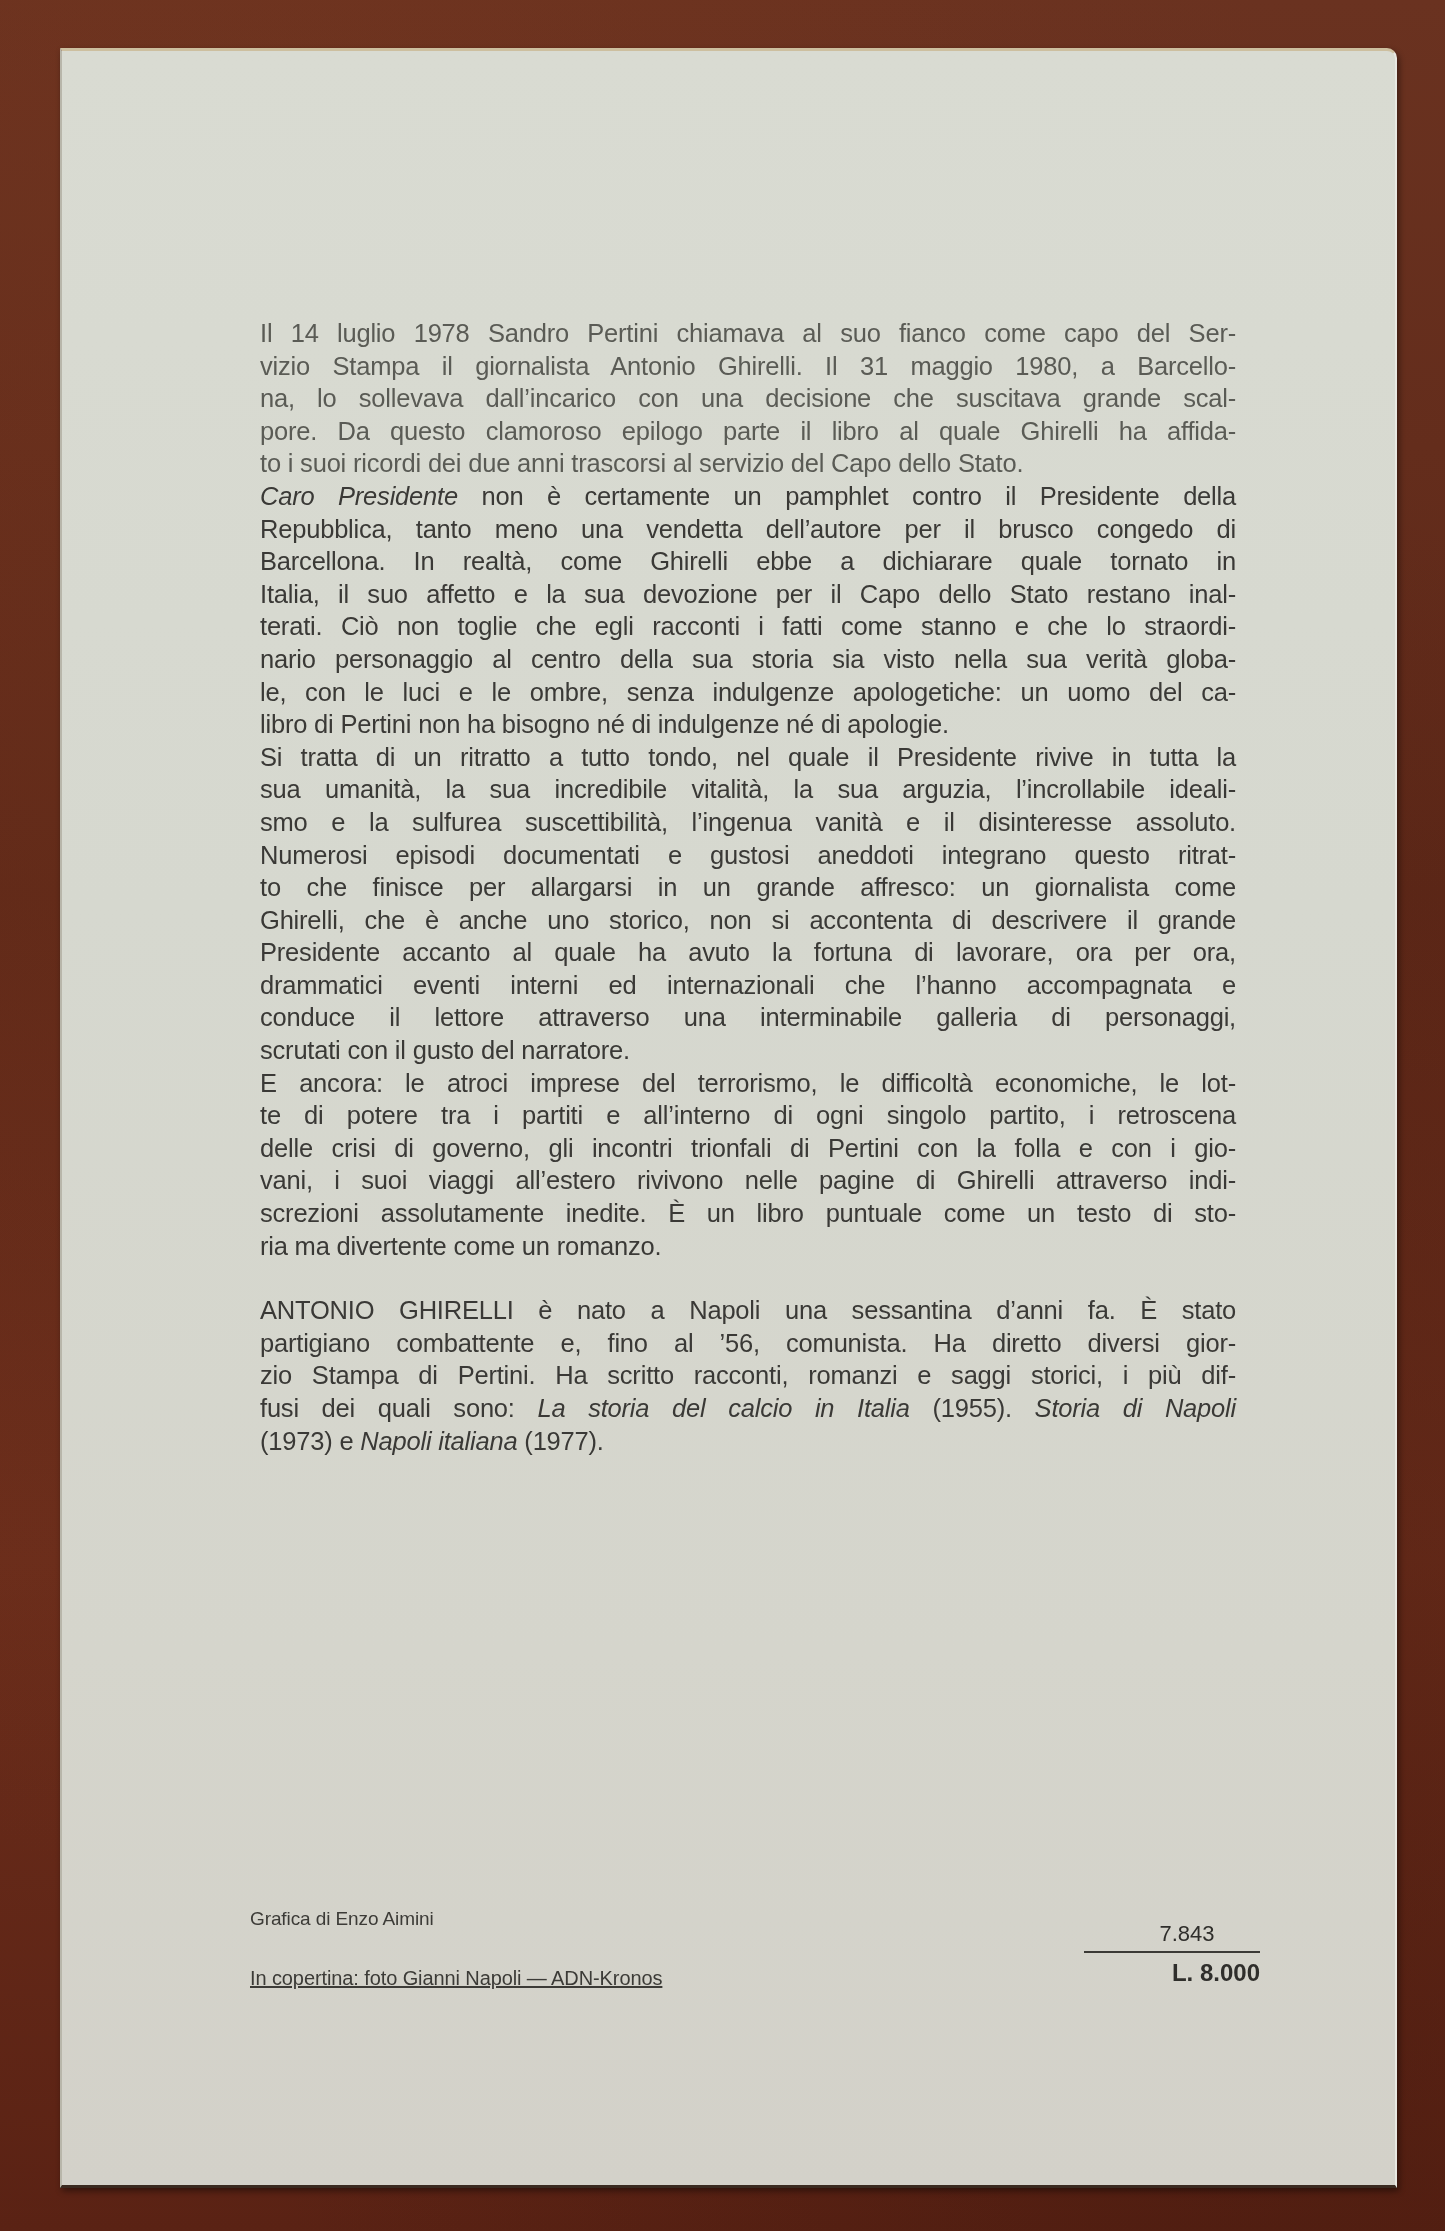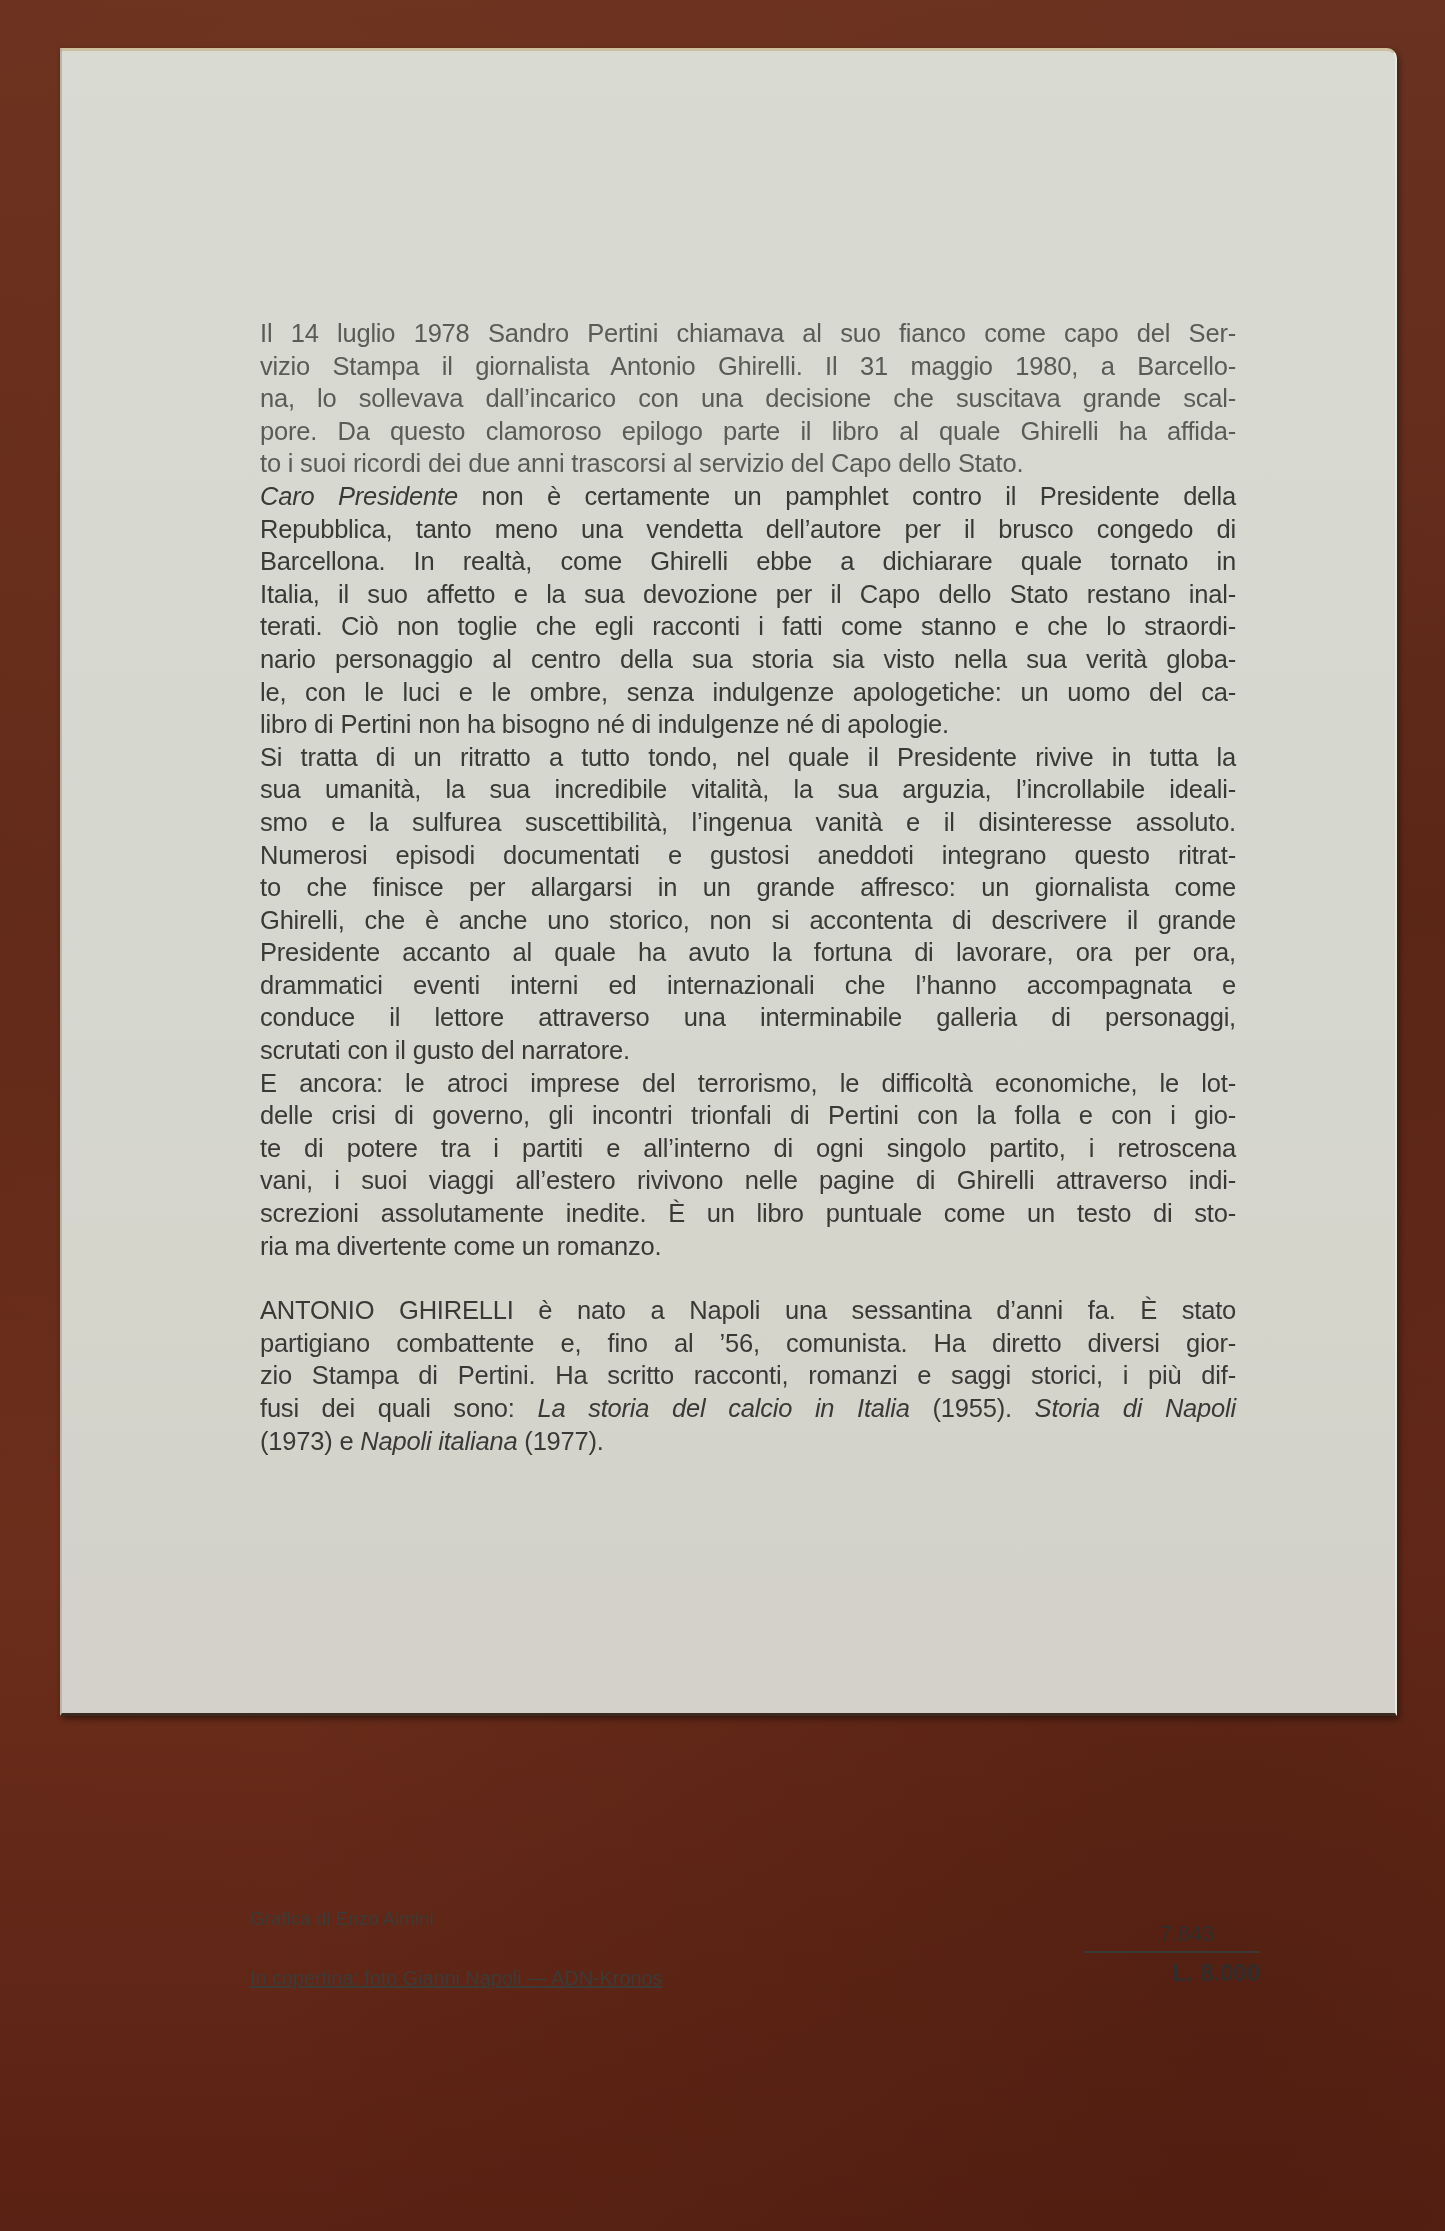--- a/index.html
+++ b/index.html
@@ -15,21 +15,21 @@
         radial-gradient(ellipse at 20% 10%, rgba(120,55,30,0.35), rgba(0,0,0,0) 60%),
         radial-gradient(ellipse at 85% 90%, rgba(60,20,10,0.35), rgba(0,0,0,0) 55%),
         linear-gradient(180deg, #6a3220 0%, #5e2818 40%, #6b2d1b 70%, #5a2214 100%);
       font-family: "Liberation Sans", sans-serif;
     }
     .book {
       position: absolute;
       left: 60px;
       top: 48px;
       width: 1337px;
-      height: 1668px;
+      height: 2140px;
       background: linear-gradient(180deg, #d9dbd2 0%, #d6d8cf 40%, #d5d5cc 75%, #d3d1c9 100%);
       border-top: 3px solid #cdbf9f;
       border-left: 2px solid #b8b6aa;
       border-bottom: 3px solid #3a2a20;
       border-right: 2px solid #e8e8e2;
       border-top-right-radius: 10px;
       box-shadow: 2px 3px 6px rgba(0,0,0,0.45);
       box-sizing: border-box;
     }
     .text-block {
@@ -136,22 +136,22 @@
       <span class="line">to che finisce per allargarsi in un grande affresco: un giornalista come</span>
       <span class="line">Ghirelli, che è anche uno storico, non si accontenta di descrivere il grande</span>
       <span class="line">Presidente accanto al quale ha avuto la fortuna di lavorare, ora per ora,</span>
       <span class="line">drammatici eventi interni ed internazionali che l’hanno accompagnata e</span>
       <span class="line">conduce il lettore attraverso una interminabile galleria di personaggi,</span>
       <span class="line last">scrutati con il gusto del narratore.</span>
     </p>
 
     <p>
       <span class="line">E ancora: le atroci imprese del terrorismo, le difficoltà economiche, le lot-</span>
+      <span class="line">te di potere tra i partiti e all’interno di ogni singolo partito, i retroscena</span>
       <span class="line">delle crisi di governo, gli incontri trionfali di Pertini con la folla e con i gio-</span>
-      <span class="line">te di potere tra i partiti e all’interno di ogni singolo partito, i retroscena</span>
       <span class="line">vani, i suoi viaggi all’estero rivivono nelle pagine di Ghirelli attraverso indi-</span>
       <span class="line">screzioni assolutamente inedite. È un libro puntuale come un testo di sto-</span>
       <span class="line last">ria ma divertente come un romanzo.</span>
     </p>
 
     <p class="bio">
       <span class="line">ANTONIO GHIRELLI è nato a Napoli una sessantina d’anni fa. È stato</span>
       <span class="line">partigiano combattente e, fino al ’56, comunista. Ha diretto diversi gior-</span>
       <span class="line">zio Stampa di Pertini. Ha scritto racconti, romanzi e saggi storici, i più dif-</span>
       <span class="line"><span>fusi dei quali sono: </span><i>La storia del calcio in Italia</i><span> (1955). </span><i>Storia di Napoli</i></span>

